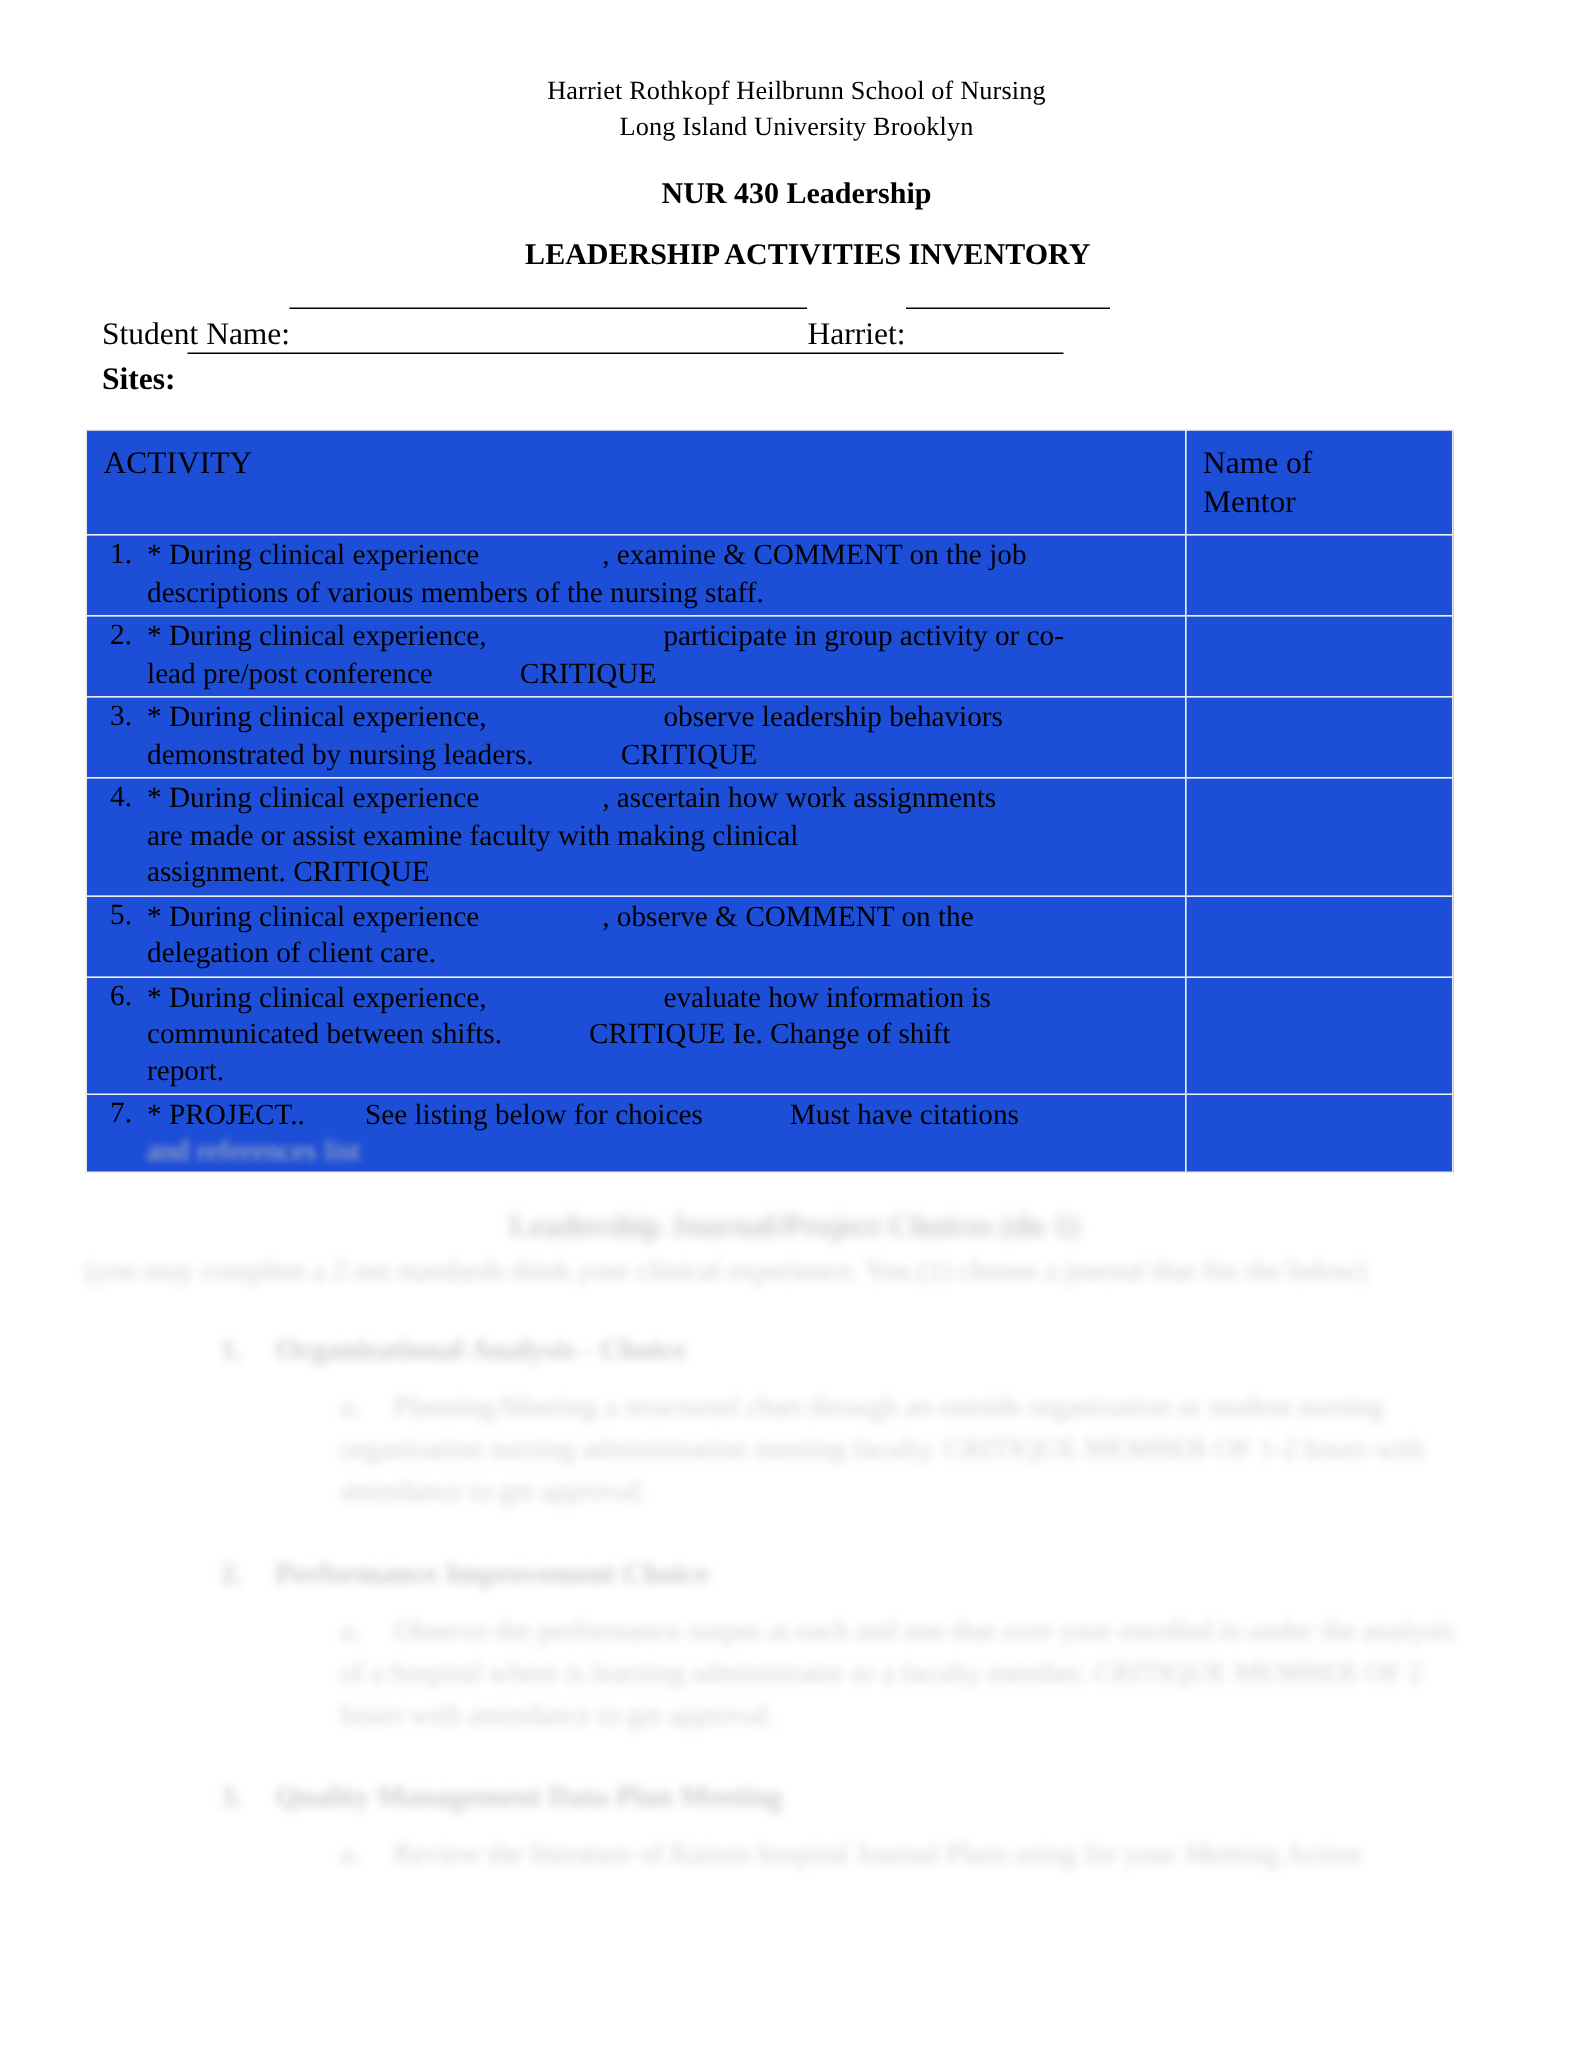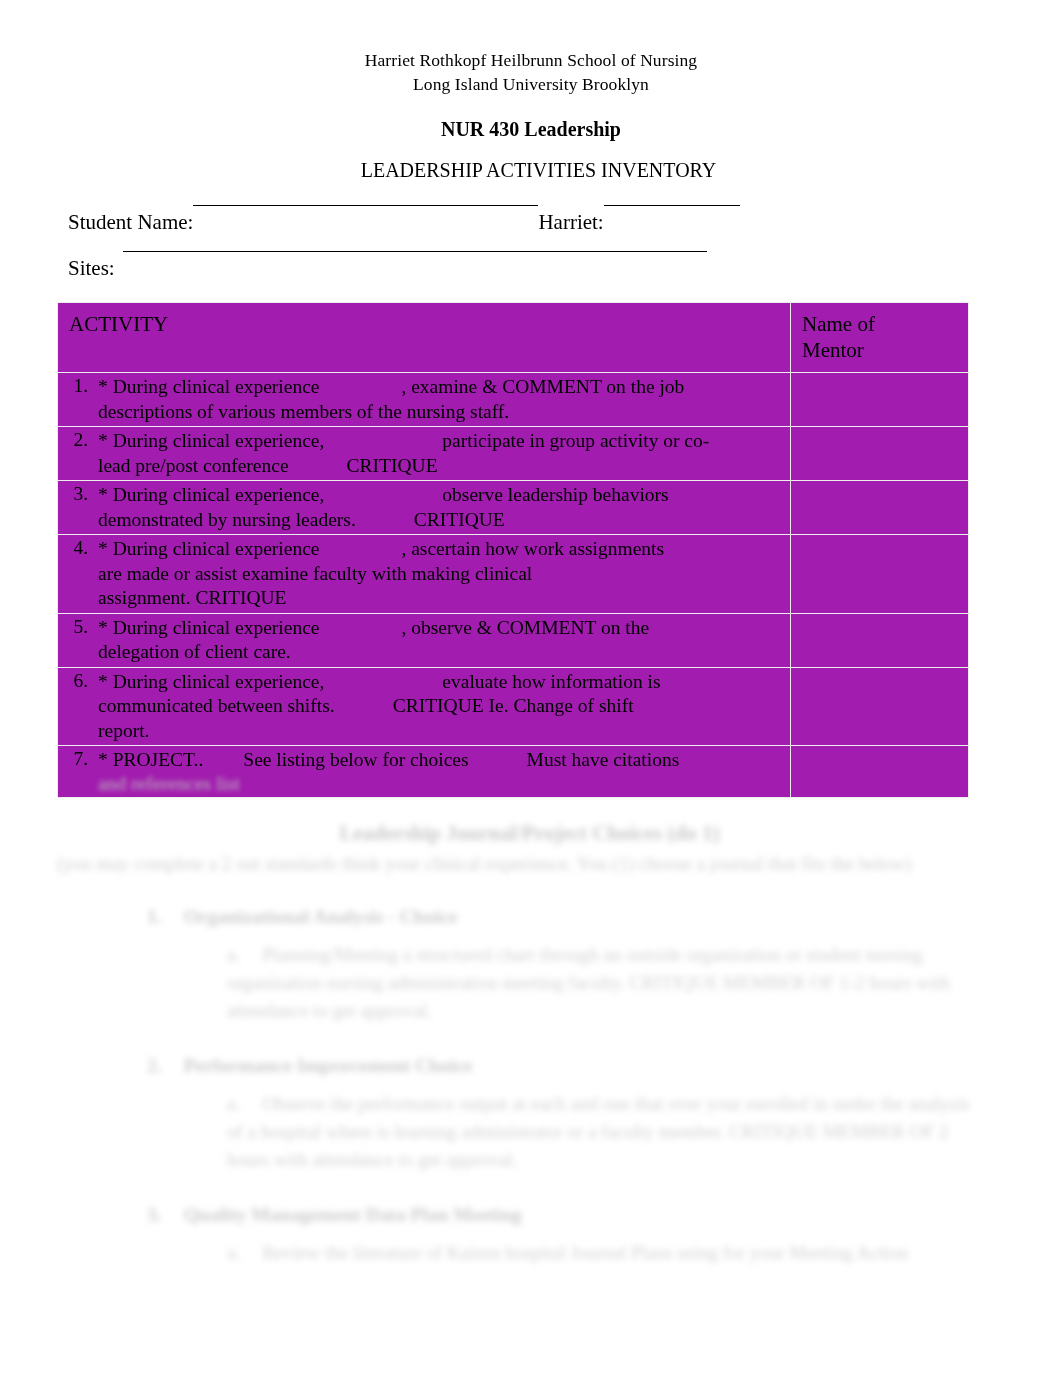--- a/index.html
+++ b/index.html
@@ -33,40 +33,40 @@
     letter-spacing: 0.1px;
   }
   .course-title {
     font-size: 20px;
     font-weight: bold;
     margin-top: 20px;
     line-height: 26px;
   }
   .inventory-title {
     font-size: 20px;
-    font-weight: normal;
+    font-weight: bold;
     margin-top: 15px;
     line-height: 26px;
     margin-left: 15px;
   }
 
   
   .form-fields {
     padding-left: 68px;
     padding-right: 60px;
     margin-top: 24px;
   }
   .field-row {
     font-size: 21px;
     line-height: 30px;
     white-space: nowrap;
     display: flex;
     align-items: flex-start;
   }
-  .field-row.second { margin-top: 16px; }
+  .field-row.second { margin-top: 0; font-weight: bold; }
   .field-label { }
   .rule {
     display: inline-block;
     border-bottom: 1.6px solid #000;
     height: 1px;
     position: relative;
     top: -3px;
   }
   .rule-name   { width: 345px; }
   .rule-sem    { width: 136px; }
@@ -81,21 +81,21 @@
   table.activities {
     width: 911px;
     border-collapse: collapse;
     table-layout: fixed;
   }
   table.activities td,
   table.activities th {
     border: 1px solid #ededed;
     vertical-align: top;
     padding: 0;
-    background: #a21caf;
+    background: #1d4ed8;
   }
   col.c-activity { width: 733px; }
   col.c-mentor   { width: 178px; }
 
   th.hdr {
     font-weight: normal;
     text-align: left;
     font-size: 21px;
     line-height: 26px;
   }

